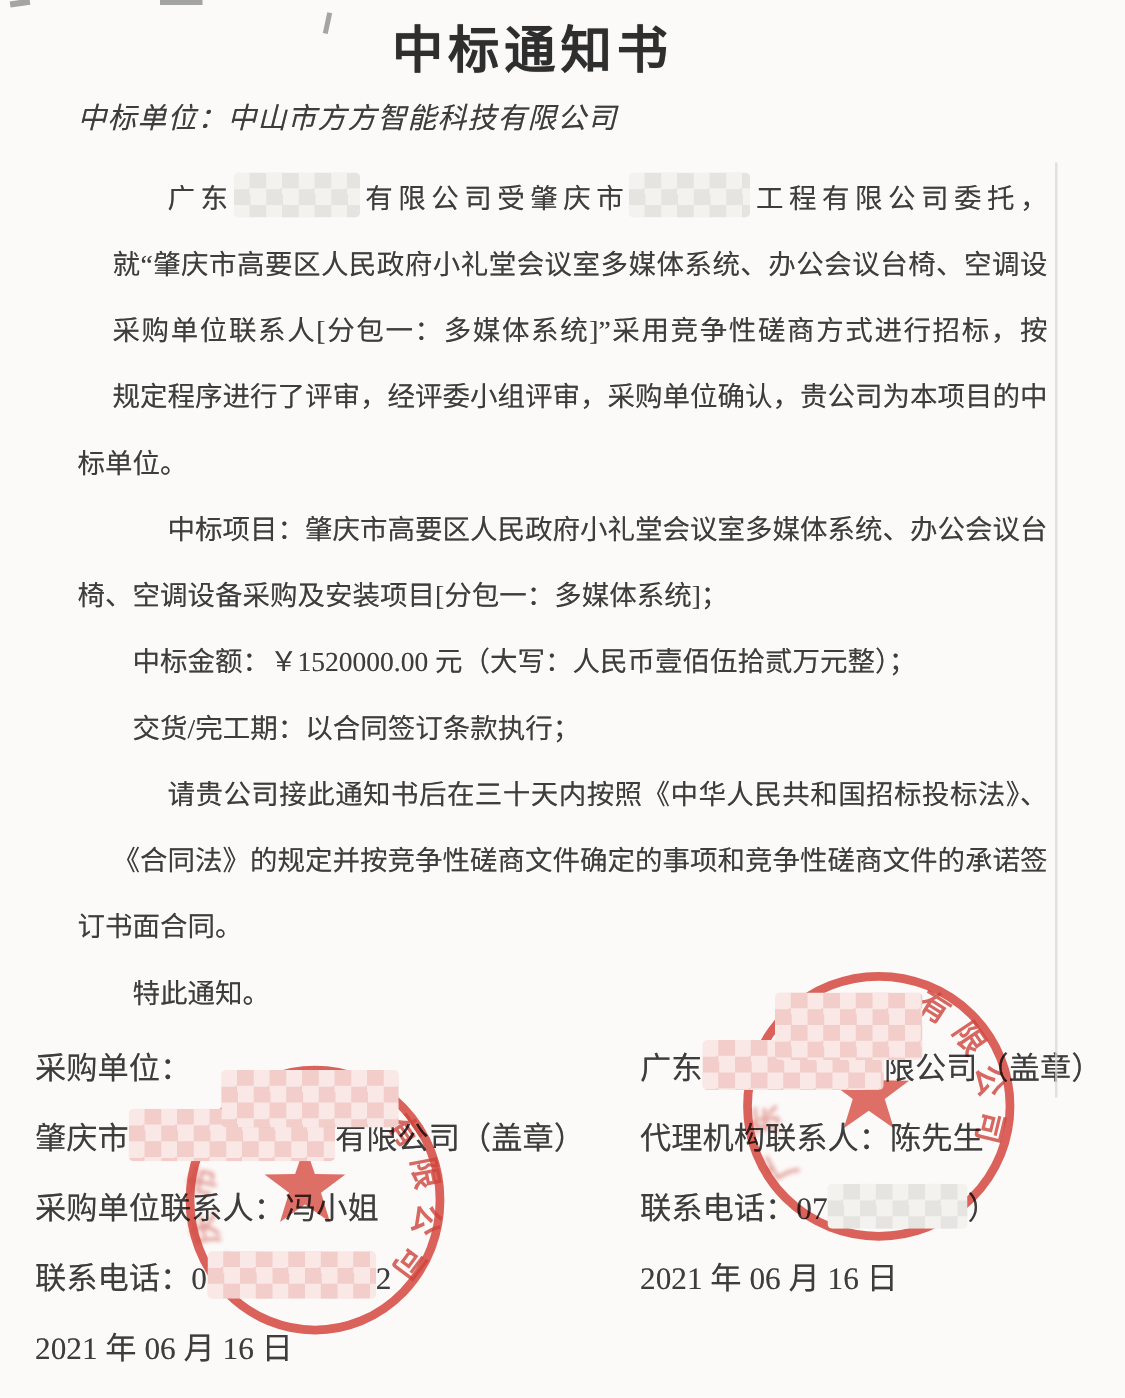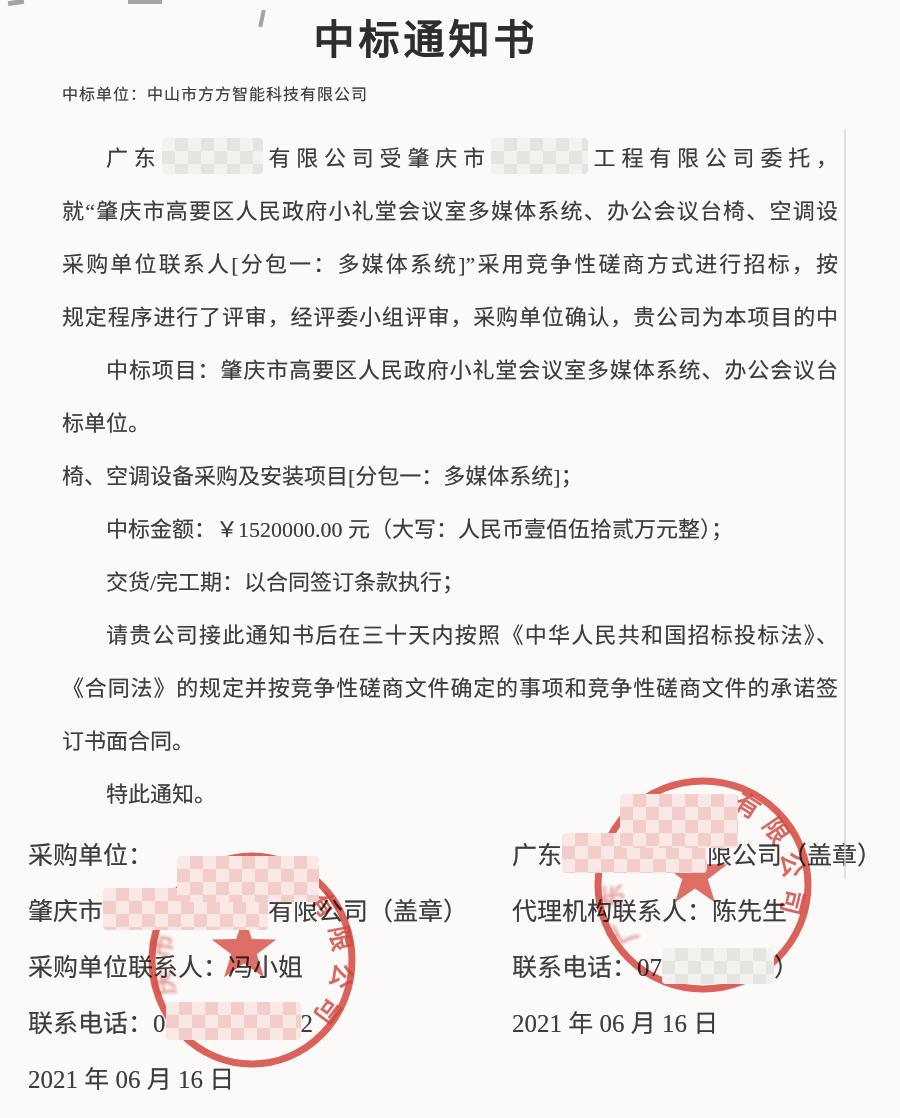--- a/index.html
+++ b/index.html
@@ -13,31 +13,31 @@
 
   
   .doc-title{
     position:absolute;left:0;top:6px;width:852px;text-align:center;
     font-size:41px;font-weight:700;letter-spacing:4px;color:#2e2e2e;
     text-shadow:0 0 .6px rgba(50,50,50,.55);
   }
 
   
   .winner-line{
-    position:absolute;left:62px;top:80px;font-size:16px;line-height:30px;
-    letter-spacing:1px;white-space:nowrap;text-shadow:0 0 .5px rgba(60,60,60,.5);
+    position:absolute;left:62px;top:80px;font-size:23px;line-height:30px;
+    letter-spacing:1px;white-space:nowrap;text-shadow:0 0 .5px rgba(60,60,60,.5);font-style:italic;
   }
 
   
   .body-text{position:absolute;left:62px;top:132px;width:776px;}
   .line{
     height:53px;line-height:53px;font-size:22px;white-space:nowrap;
     text-shadow:0 0 .5px rgba(60,60,60,.5);
   }
-  .line.full{white-space:normal;text-align:justify;text-align-last:justify;}
+  .line.full{white-space:normal;text-align:justify;text-align-last:justify;margin-left:28px;}
   .line.indent{text-indent:44px;}
 
   
   .footer-col{position:absolute;top:828px;}
   .footer-col.left{left:28px;}
   .footer-col.right{left:512px;}
   .frow{
     height:56px;line-height:56px;font-size:25px;white-space:nowrap;
     text-shadow:0 0 .5px rgba(60,60,60,.5);
   }
@@ -82,22 +82,22 @@
 
   <div class="doc-title">中标通知书</div>
 
   <div class="winner-line"><span>中标单位：</span><span>中山市方方智能科技有限公司</span></div>
 
   <div class="body-text" id="body-text">
       <div class="line indent full"><span>广东</span><span class="mosaic gray" style="width: 101px; height: 36px;"></span><span>有限公司受肇庆市</span><span class="mosaic gray" style="width: 97px; height: 36px;"></span><span>工程有限公司委托，</span></div>
       <div class="line full"><span>就“肇庆市高要区人民政府小礼堂会议室多媒体系统、办公会议台椅、空调设</span></div>
       <div class="line full"><span>采购单位联系人[分包一：多媒体系统]”采用竞争性磋商方式进行招标，按</span></div>
       <div class="line full"><span>规定程序进行了评审，经评委小组评审，采购单位确认，贵公司为本项目的中</span></div>
+      <div class="line"><span>标单位。</span></div>
       <div class="line indent full"><span>中标项目：肇庆市高要区人民政府小礼堂会议室多媒体系统、办公会议台</span></div>
-      <div class="line"><span>标单位。</span></div>
       <div class="line"><span>椅、空调设备采购及安装项目[分包一：多媒体系统]；</span></div>
       <div class="line indent"><span>中标金额：￥1520000.00 元（大写：人民币壹佰伍拾贰万元整）；</span></div>
       <div class="line indent"><span>交货/完工期：以合同签订条款执行；</span></div>
       <div class="line indent full"><span>请贵公司接此通知书后在三十天内按照《中华人民共和国招标投标法》、</span></div>
       <div class="line full"><span>《合同法》的规定并按竞争性磋商文件确定的事项和竞争性磋商文件的承诺签</span></div>
       <div class="line"><span>订书面合同。</span></div>
       <div class="line indent"><span>特此通知。</span></div>
     </div>
 
   <div class="footer-col left" id="footer-left">

